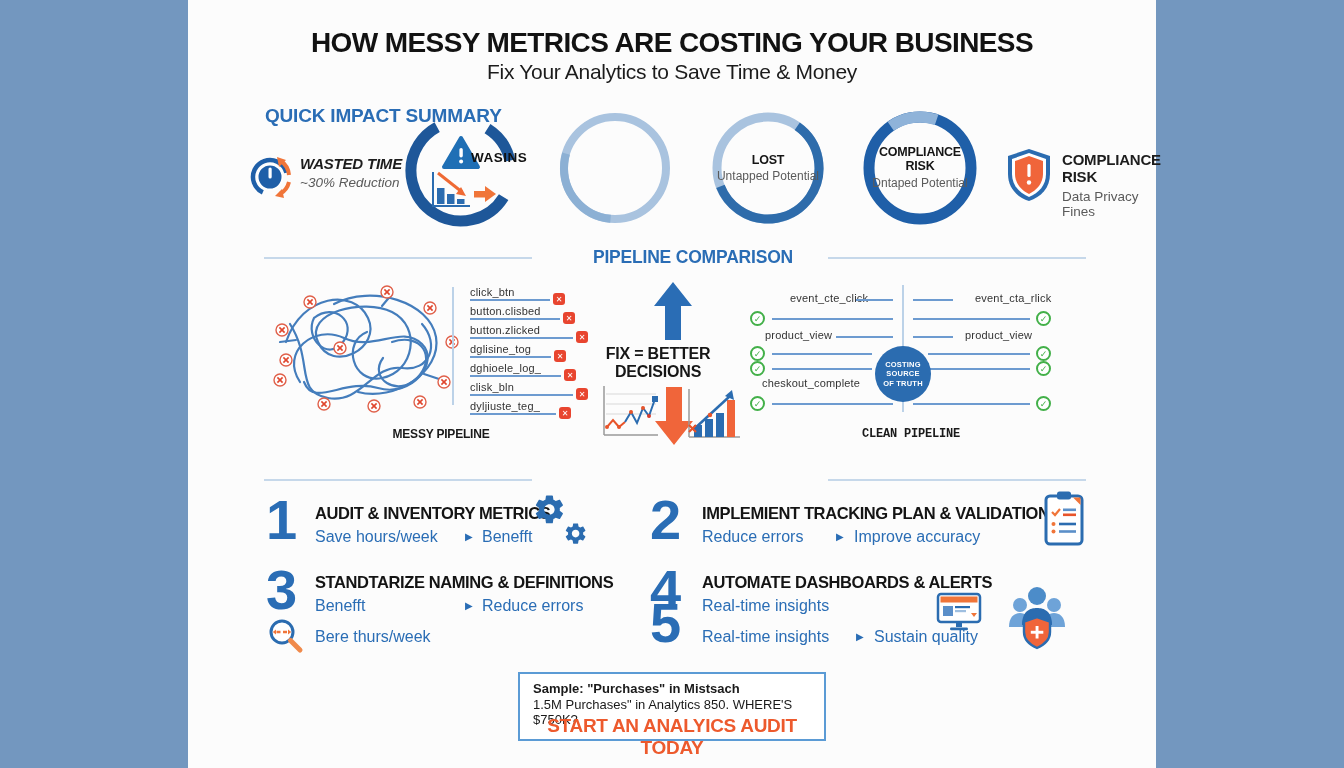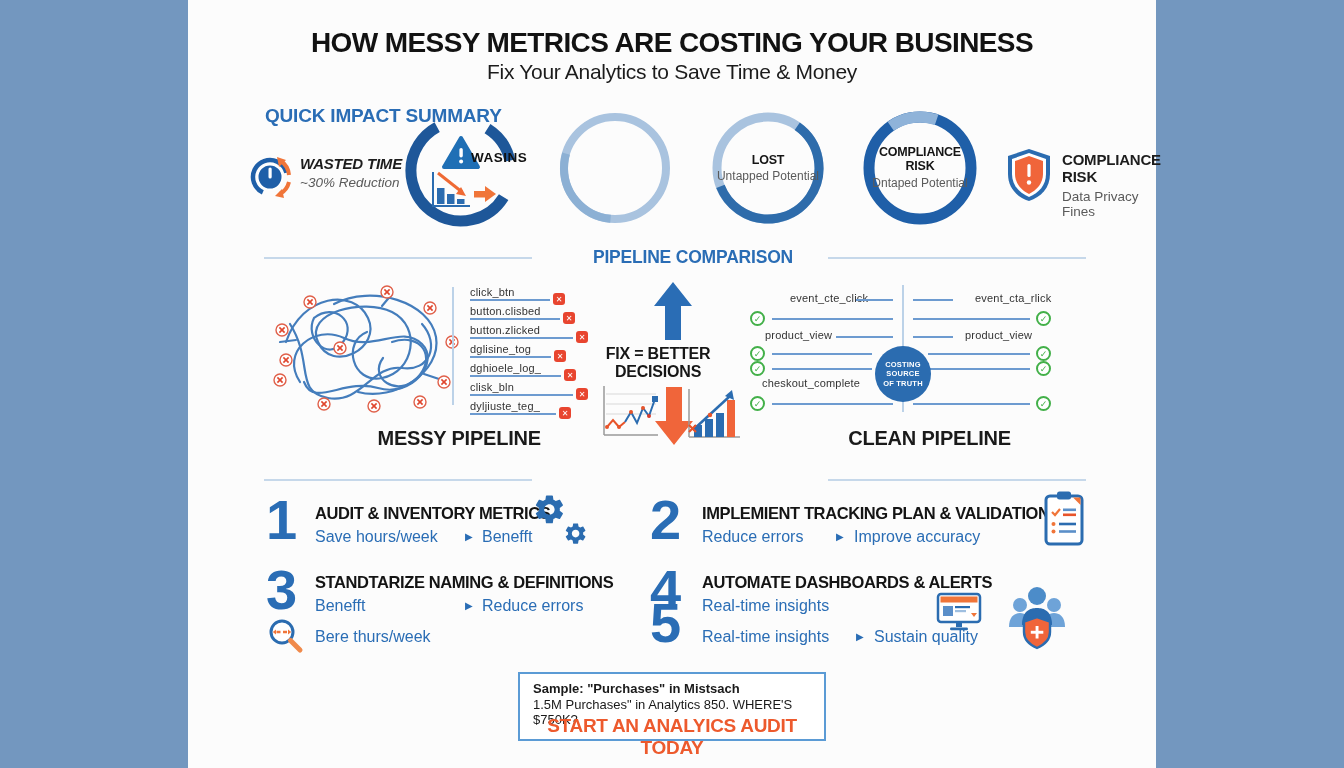--- a/index.html
+++ b/index.html
@@ -34,21 +34,21 @@
   .evt-label { font-size:11px; color:#333; letter-spacing:0.2px; }
   .m-row { position:absolute; left:282px; width:130px; height:18px; }
   .m-row .lbl { position:absolute; left:0; top:0; }
   .m-row .ln  { position:absolute; top:13px; height:1.5px; background:#6d9bd0; }
   .badge { position:absolute; width:12px; height:12px; background:#e8452f; border-radius:3px;
            color:#fff; font-size:8px; font-weight:700; display:flex; align-items:center; justify-content:center; top:7px; }
   .check { position:absolute; width:15px; height:15px; border:2px solid #43b049; border-radius:50%; background:#fff;
            color:#43b049; font-size:9px; font-weight:700; display:flex; align-items:center; justify-content:center; }
   .c-line { position:absolute; height:1.5px; background:#6d9bd0; }
   .v-line { position:absolute; width:1.5px; background:#bcd2e8; }
-  .caption { font-size:20px; font-weight:700; color:#1a1a1a; text-align:right; letter-spacing:-0.2px; }
+  .caption { font-size:12px; font-weight:700; color:#1a1a1a; text-align:center; letter-spacing:-0.2px; }
   .fix-label { font-size:16px; font-weight:700; color:#161616; text-align:center; line-height:1.15; letter-spacing:-0.2px; }
   .truth { border-radius:50%; background:#2b6cb0; display:flex; flex-direction:column; align-items:center; justify-content:center; }
   .truth div { color:#fff; font-size:7.5px; font-weight:700; line-height:1.25; letter-spacing:0.2px; }
 
   
   .step-num { font-size:56px; font-weight:700; color:#2a6db5; line-height:1; letter-spacing:-2px; }
   .step-title { font-size:16.5px; font-weight:700; color:#141414; letter-spacing:-0.4px; white-space:nowrap; }
   .benefit { font-size:16px; color:#2a6db5; font-weight:400; white-space:nowrap; }
   .b-arrow { font-size:10px; color:#2a6db5; }
 
@@ -282,21 +282,21 @@
   <div class="c-line" style="left:584px; top:403px; width:121px;"></div>
   <div class="c-line" style="left:725px; top:403px; width:117px;"></div>
   <span class="check" style="left:848px; top:396px;">✓</span>
 
   <div class="abs truth" style="left:687px; top:346px; width:56px; height:56px;">
     <div>COSTING</div>
     <div>SOURCE</div>
     <div>OF TRUTH</div>
   </div>
 
-  <div class="abs caption" style="left:623px; top:427px; width:200px;">CLEAN PIPELINE</div>
+  <div class="abs caption" style="left:623px; top:427px; width:200px;font-family:Liberation Mono, monospace;">CLEAN PIPELINE</div>
 
   <div class="abs sec-line" style="left:76px; top:479px; width:268px;"></div>
   <div class="abs sec-line" style="left:640px; top:479px; width:258px;"></div>
 
   <div class="abs step-num" style="left:78px; top:492px;">1</div>
   <div class="abs step-title" style="left:127px; top:504px;">AUDIT &amp; INVENTORY METRICS</div>
   <div class="abs benefit" style="left:127px; top:528px;">Save hours/week</div>
   <div class="abs b-arrow" style="left:277px; top:531px;">▶</div>
   <div class="abs benefit" style="left:294px; top:528px;">Benefft</div>
   <svg class="abs" style="left:343px; top:491px;" width="58" height="58" viewBox="0 0 58 58">

